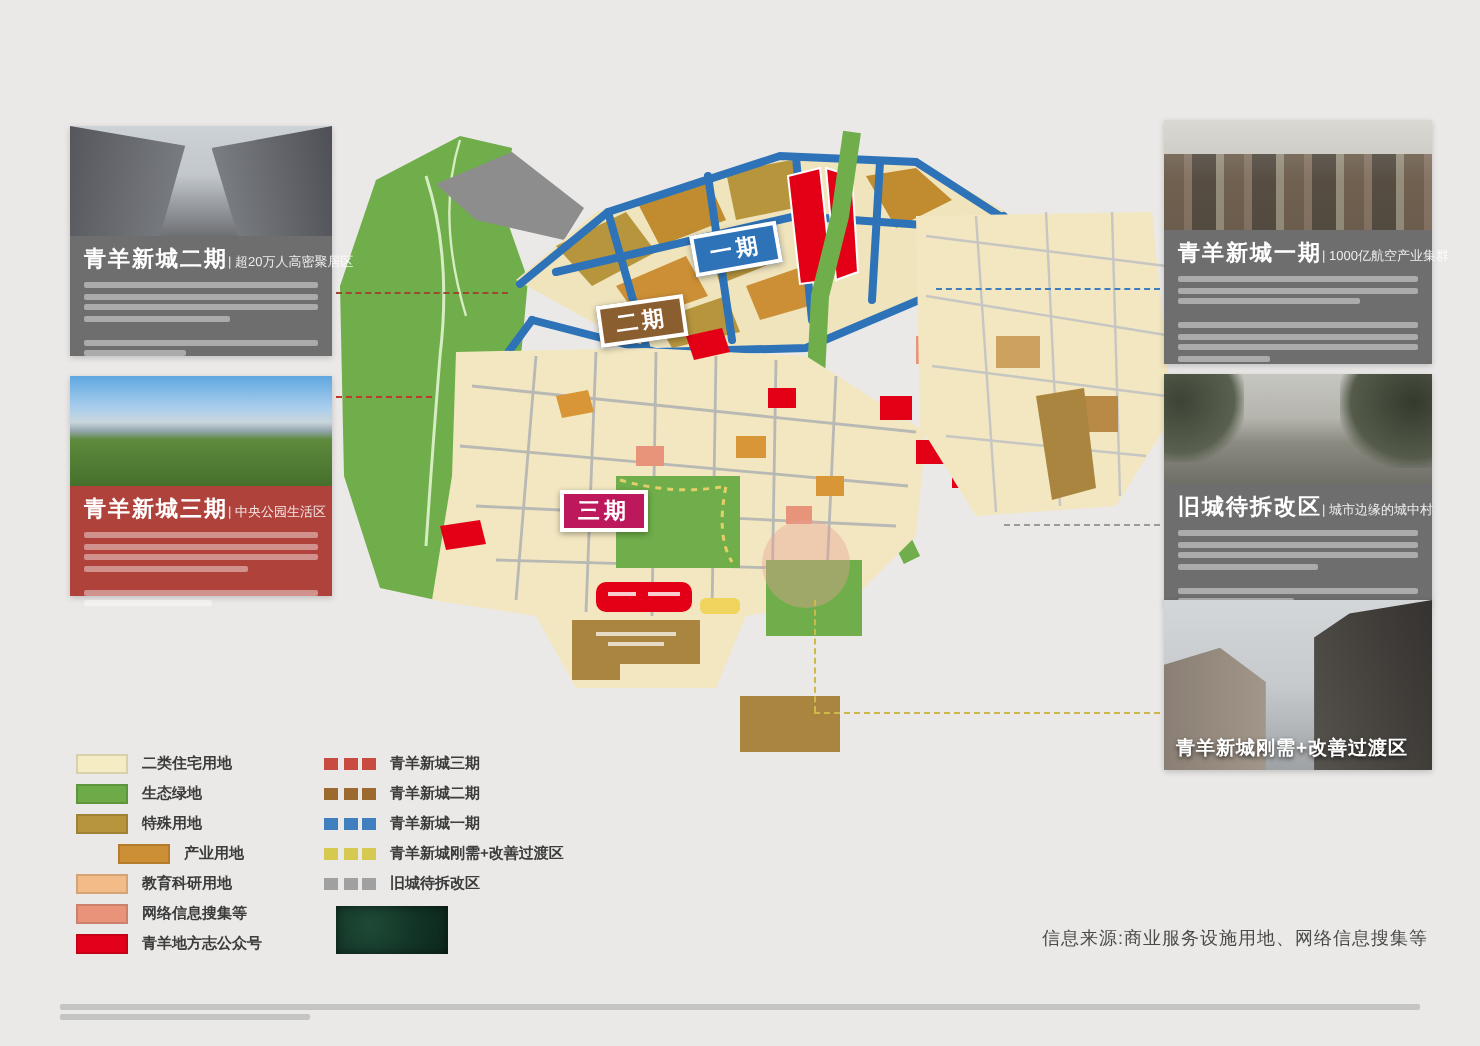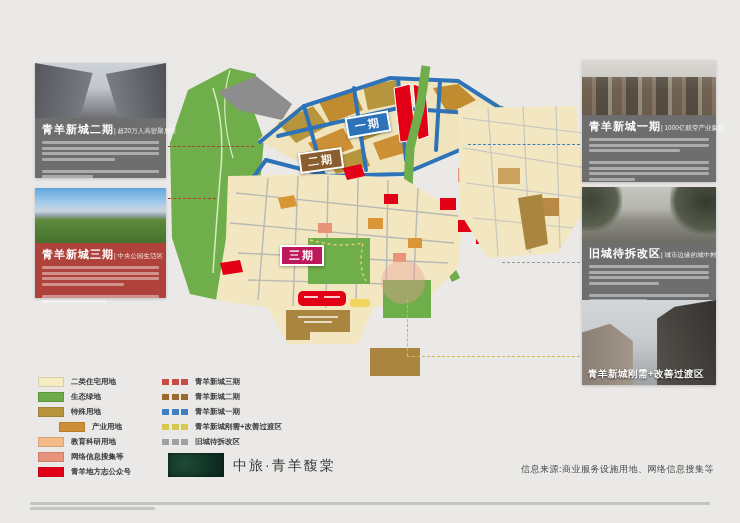--- a/index.html
+++ b/index.html
@@ -333,19 +333,18 @@
         <span class="lg-dash">
           <span style="background: rgb(160, 160, 160);"></span>
           <span style="background: rgb(160, 160, 160);"></span>
           <span style="background: rgb(160, 160, 160);"></span>
         </span>
         <span class="lg-label">旧城待拆改区</span>
       </div>
   </div>
 
   <div class="logo-img"></div>
-  <div class="logo-text">中旅·青羊馥棠</div>
   <div class="source">信息来源:商业服务设施用地、网络信息搜集等</div>
 
   <div class="disc" style="left:30px;top:502px;width:680px;"></div>
   <div class="disc" style="left:30px;top:507px;width:125px;"></div>
 
 </div>
 
 </body></html>

